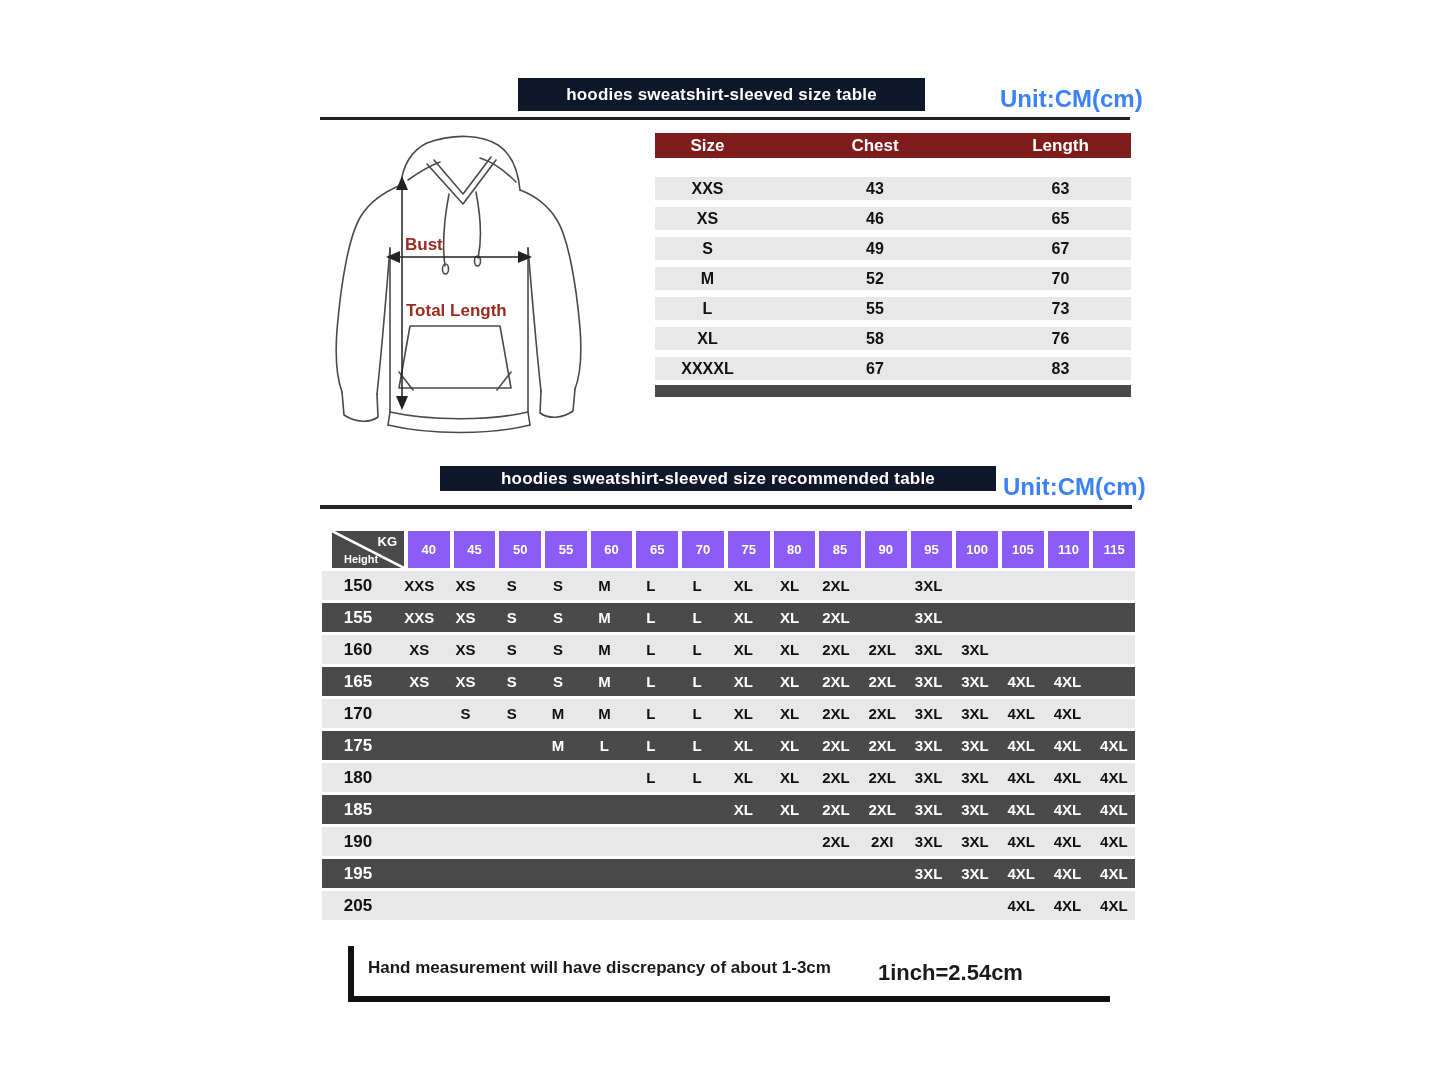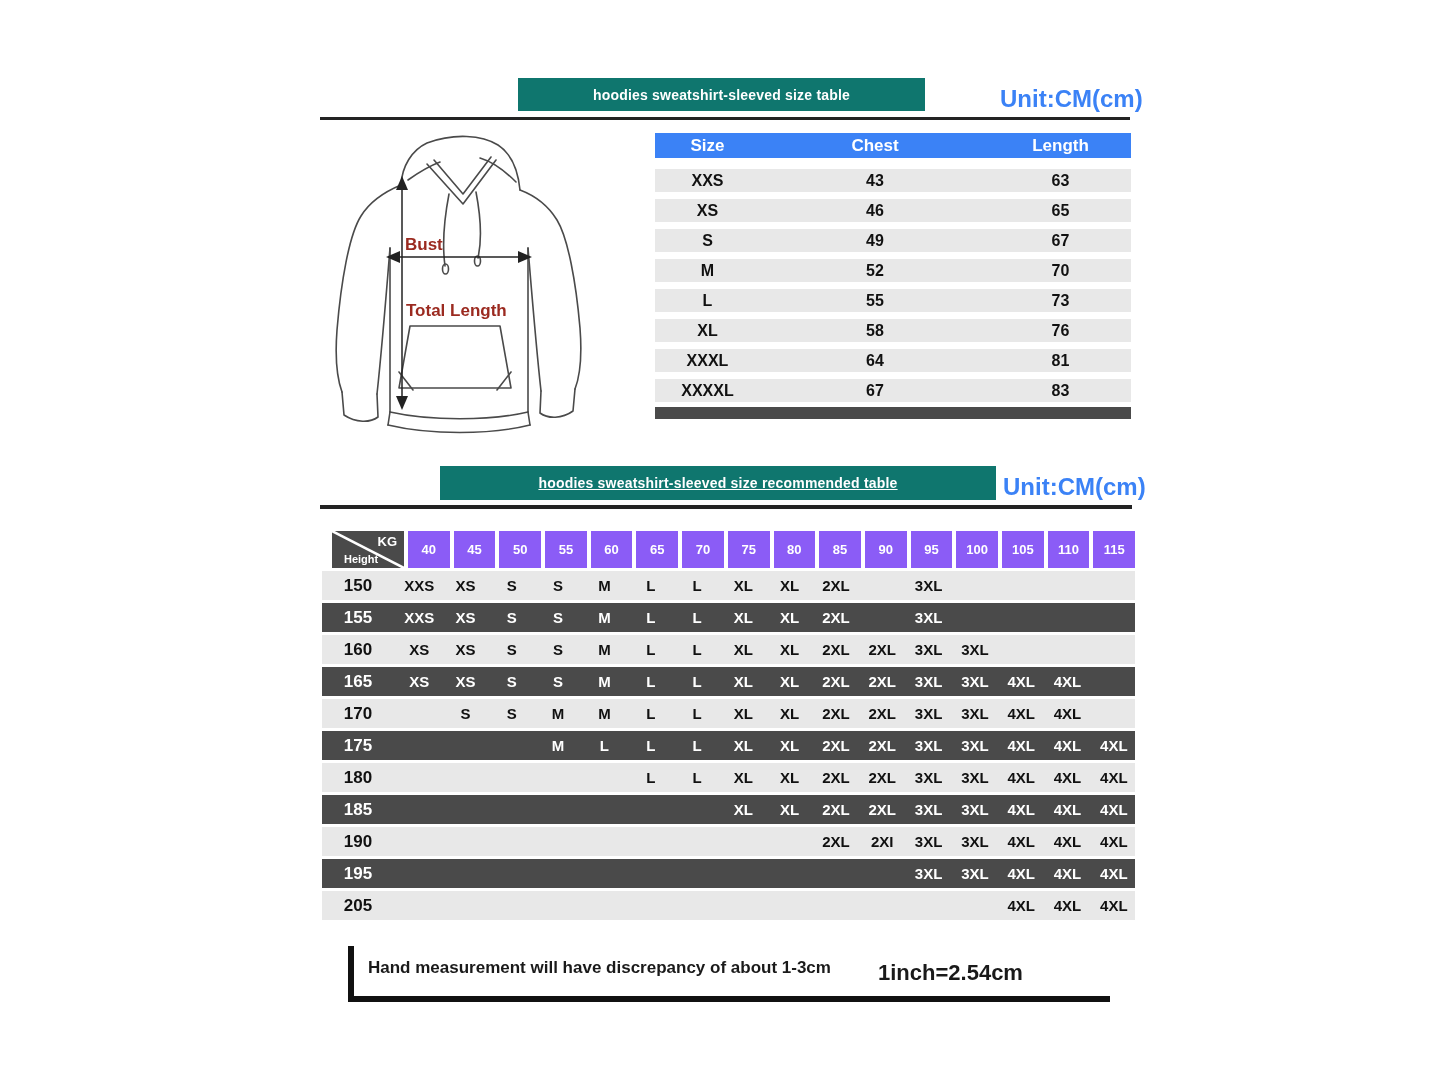--- a/index.html
+++ b/index.html
@@ -3,41 +3,41 @@
 <meta charset="utf-8">
 <style>
   * { margin:0; padding:0; box-sizing:border-box; }
   body { background:#fff; }
   .page {
     position:relative; width:1445px; height:1071px; background:#ffffff;
     font-family:"Liberation Sans", sans-serif; font-weight:bold; color:#1a1a1a;
     overflow:hidden;
   }
   .hdr-box {
-    position:absolute; background:#0f766e; color:#fff;
+    position:absolute; background:#0f172a; color:#fff;
     display:flex; align-items:center; justify-content:center;
-    font-size:14px; letter-spacing:.2px;
+    font-size:17px; letter-spacing:.2px;
   }
   #hdr1 { left:518px; top:78px;  width:407px; height:33px; }
-  #hdr2 { left:440px; top:466px; width:556px; height:34px;text-decoration:underline; }
+  #hdr2 { left:440px; top:466px; width:556px; height:25px; }
   .unit { position:absolute; font-size:24px; color:#3b82f6; }
   #unit1 { left:1000px; top:85px; }
   #unit2 { left:1003px; top:473px; }
   .rule { position:absolute; background:#232323; }
   #rule1 { left:320px; top:117px; width:810px; height:3px; }
   #rule2 { left:320px; top:505px; width:812px; height:4px; }
 
   
   .hoodie { position:absolute; left:330px; top:130px; width:290px; height:325px; }
   .hoodie svg { width:100%; height:100%; }
 
   
   .size-table { position:absolute; left:655px; top:133px; width:476px; }
   .st-grid { display:grid; grid-template-columns:105px 230px 141px; text-align:center; }
-  .st-header { background:#3b82f6; color:#fff; height:25px; line-height:25px; font-size:17px; margin-bottom:11px; }
+  .st-header { background:#7f1d1d; color:#fff; height:25px; line-height:25px; font-size:17px; margin-bottom:19px; }
   .st-row { background:#e8e8e8; color:#111; height:23px; line-height:23px; font-size:16px; margin-bottom:7px; }
   .st-bottom-bar { height:12px; background:#4a4a4a; margin-top:-2px; }
 
   
   .matrix { position:absolute; left:322px; top:531px; width:813px; }
   .m-header { display:grid; grid-template-columns:72px repeat(16,1fr); column-gap:4px; height:37px; margin-bottom:3px;padding-left:10px; }
   .m-hcell { background:#8b5cf6; color:#fff; font-size:13px; display:flex; align-items:center; justify-content:center; }
   .m-corner { background:#4a4a4a; position:relative; }
   .m-corner svg { position:absolute; left:0; top:0; width:100%; height:100%; }
   .m-corner .kg { position:absolute; top:3px; right:7px; color:#fff; font-size:13px; }
@@ -142,25 +142,20 @@
   </div>
         <div class="st-grid st-row">
     <div>L</div>
     <div>55</div>
     <div>73</div>
   </div>
         <div class="st-grid st-row">
     <div>XL</div>
     <div>58</div>
     <div>76</div>
-  </div>
-        <div class="st-grid st-row">
-    <div>XXXL</div>
-    <div>64</div>
-    <div>81</div>
   </div>
         <div class="st-grid st-row">
     <div>XXXXL</div>
     <div>67</div>
     <div>83</div>
   </div>
       </div>
     <div class="st-bottom-bar"></div>
   </div>
 

